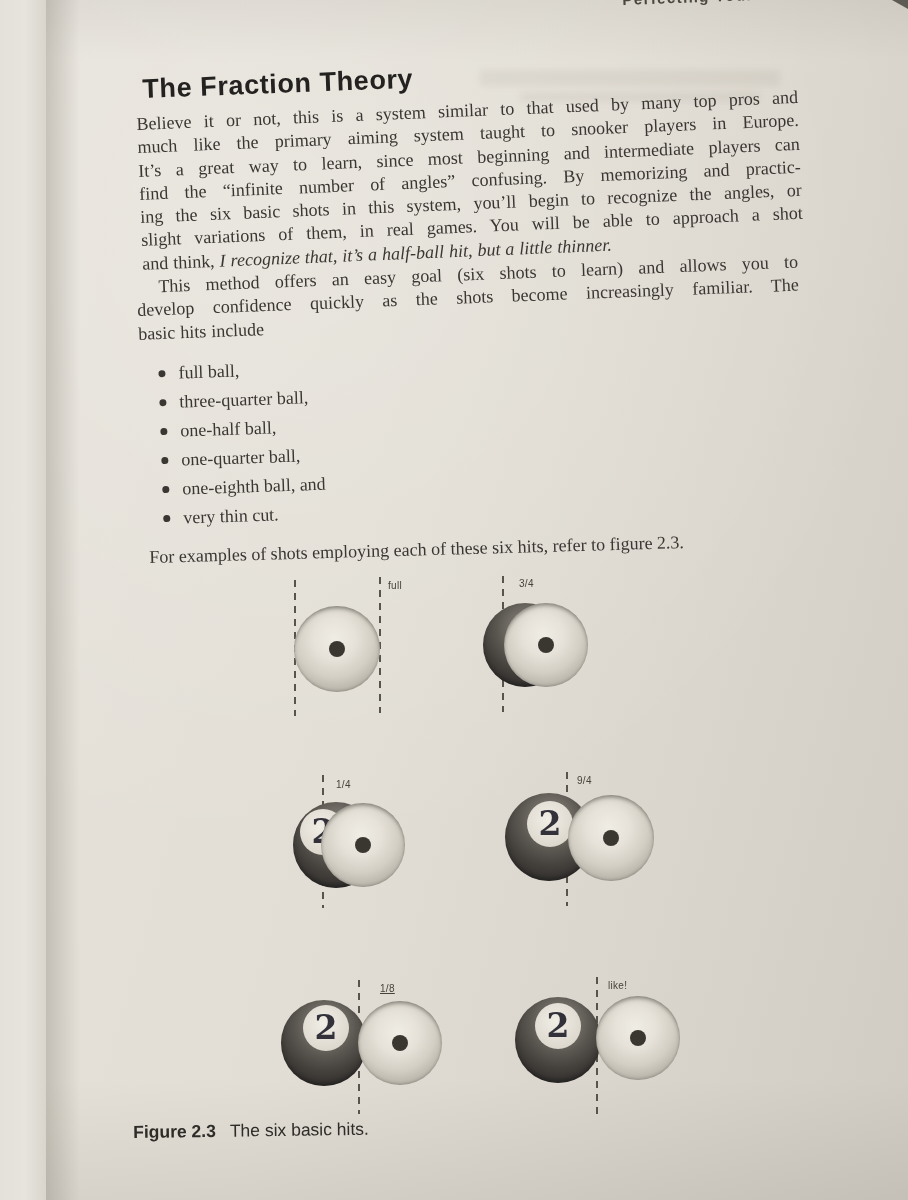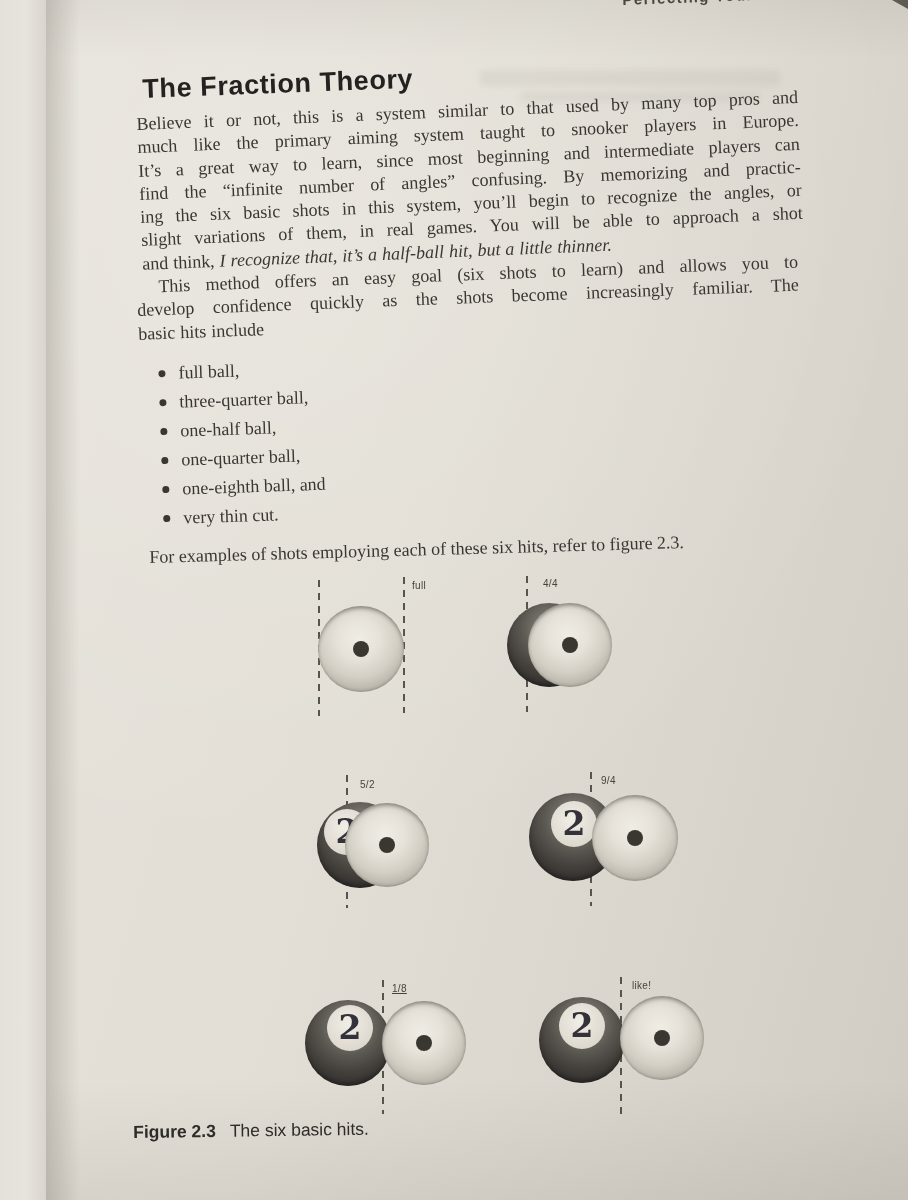--- a/index.html
+++ b/index.html
@@ -55,21 +55,21 @@
   }
   .bullet-row{ position:relative; height:29px; padding-left:42px; font-size:18px; line-height:29px; }
   .bullet-dot{
     position:absolute; left:22px; top:11px; width:7px; height:7px;
     border-radius:50%; background:#3a3733;
   }
   .fig-intro{
     position:absolute; left:149px; top:547px; width:680px; font-size:18px;
     transform:rotate(-1.6deg); transform-origin:left top; white-space:nowrap;
   }
-  .figure-layer{ position:absolute; inset:0;margin-left:24px; }
+  .figure-layer{ position:absolute; inset:0; }
   .aim-line{
     position:absolute; width:2px;
     background:repeating-linear-gradient(to bottom, #57544d 0 7px, rgba(0,0,0,0) 7px 13px);
   }
   .ball{ position:absolute; border-radius:50%; }
   .ball.cue{
     background:radial-gradient(circle at 47% 38%, #f0ede5 0%, #e6e2d9 30%, #d3cfc5 55%, #b4b0a6 78%, #948f86 95%, #8a867d 100%);
     box-shadow: inset 0 3px 4px -1px rgba(55,52,46,.55), inset 0 -2px 3px -1px rgba(55,52,46,.28);
   }
   .ball.obj{
@@ -143,45 +143,45 @@
       <div class="aim-line" style="left: 379px; top: 577px; height: 136px;"></div>
       <div class="ball cue" style="left: 294px; top: 606px; width: 86px; height: 86px;">
         <div class="cue-dot" style="left: 35px; top: 35px;"></div>
       </div>
       <span class="hit-label" style="left: 388px; top: 580px;">full</span>
       <div class="aim-line" style="left: 502px; top: 576px; height: 136px;"></div>
       <div class="ball obj" style="left: 483px; top: 603px; width: 84px; height: 84px;"></div>
       <div class="ball cue" style="left: 504px; top: 603px; width: 84px; height: 84px;">
         <div class="cue-dot" style="left: 34px; top: 34px;"></div>
       </div>
-      <span class="hit-label" style="left: 519px; top: 578px;">4/4</span>
+      <span class="hit-label" style="left: 519px; top: 578px;">3/4</span>
       <div class="aim-line" style="left: 322px; top: 775px; height: 133px;"></div>
       <div class="ball obj" style="left: 293px; top: 802px; width: 86px; height: 86px;">
         <div class="num-circle" style="left: 7px; top: 7px;">2</div>
       </div>
       <div class="ball cue" style="left: 321px; top: 803px; width: 84px; height: 84px;">
         <div class="cue-dot" style="left: 34px; top: 34px;"></div>
       </div>
-      <span class="hit-label" style="left: 336px; top: 779px;">5/2</span>
+      <span class="hit-label" style="left: 336px; top: 779px;">1/4</span>
       <div class="aim-line" style="left: 566px; top: 772px; height: 134px;"></div>
       <div class="ball obj" style="left: 505px; top: 793px; width: 88px; height: 88px;">
         <div class="num-circle" style="left: 22px; top: 8px;">2</div>
       </div>
       <div class="ball cue" style="left: 568px; top: 795px; width: 86px; height: 86px;">
         <div class="cue-dot" style="left: 35px; top: 35px;"></div>
       </div>
       <span class="hit-label" style="left: 577px; top: 775px;">9/4</span>
       <div class="aim-line" style="left: 358px; top: 980px; height: 134px;"></div>
       <div class="ball obj" style="left: 281px; top: 1000px; width: 86px; height: 86px;">
         <div class="num-circle" style="left: 22px; top: 5px;">2</div>
       </div>
       <div class="ball cue" style="left: 358px; top: 1001px; width: 84px; height: 84px;">
         <div class="cue-dot" style="left: 34px; top: 34px;"></div>
       </div>
-      <span class="hit-label" style="left: 368px; top: 983px; text-decoration: underline;">1/8</span>
+      <span class="hit-label" style="left: 380px; top: 983px; text-decoration: underline;">1/8</span>
       <div class="aim-line" style="left: 596px; top: 977px; height: 141px;"></div>
       <div class="ball obj" style="left: 515px; top: 997px; width: 86px; height: 86px;">
         <div class="num-circle" style="left: 20px; top: 6px;">2</div>
       </div>
       <div class="ball cue" style="left: 596px; top: 996px; width: 84px; height: 84px;">
         <div class="cue-dot" style="left: 34px; top: 34px;"></div>
       </div>
       <span class="hit-label" style="left: 608px; top: 980px;">like!</span>
     </div>
 

